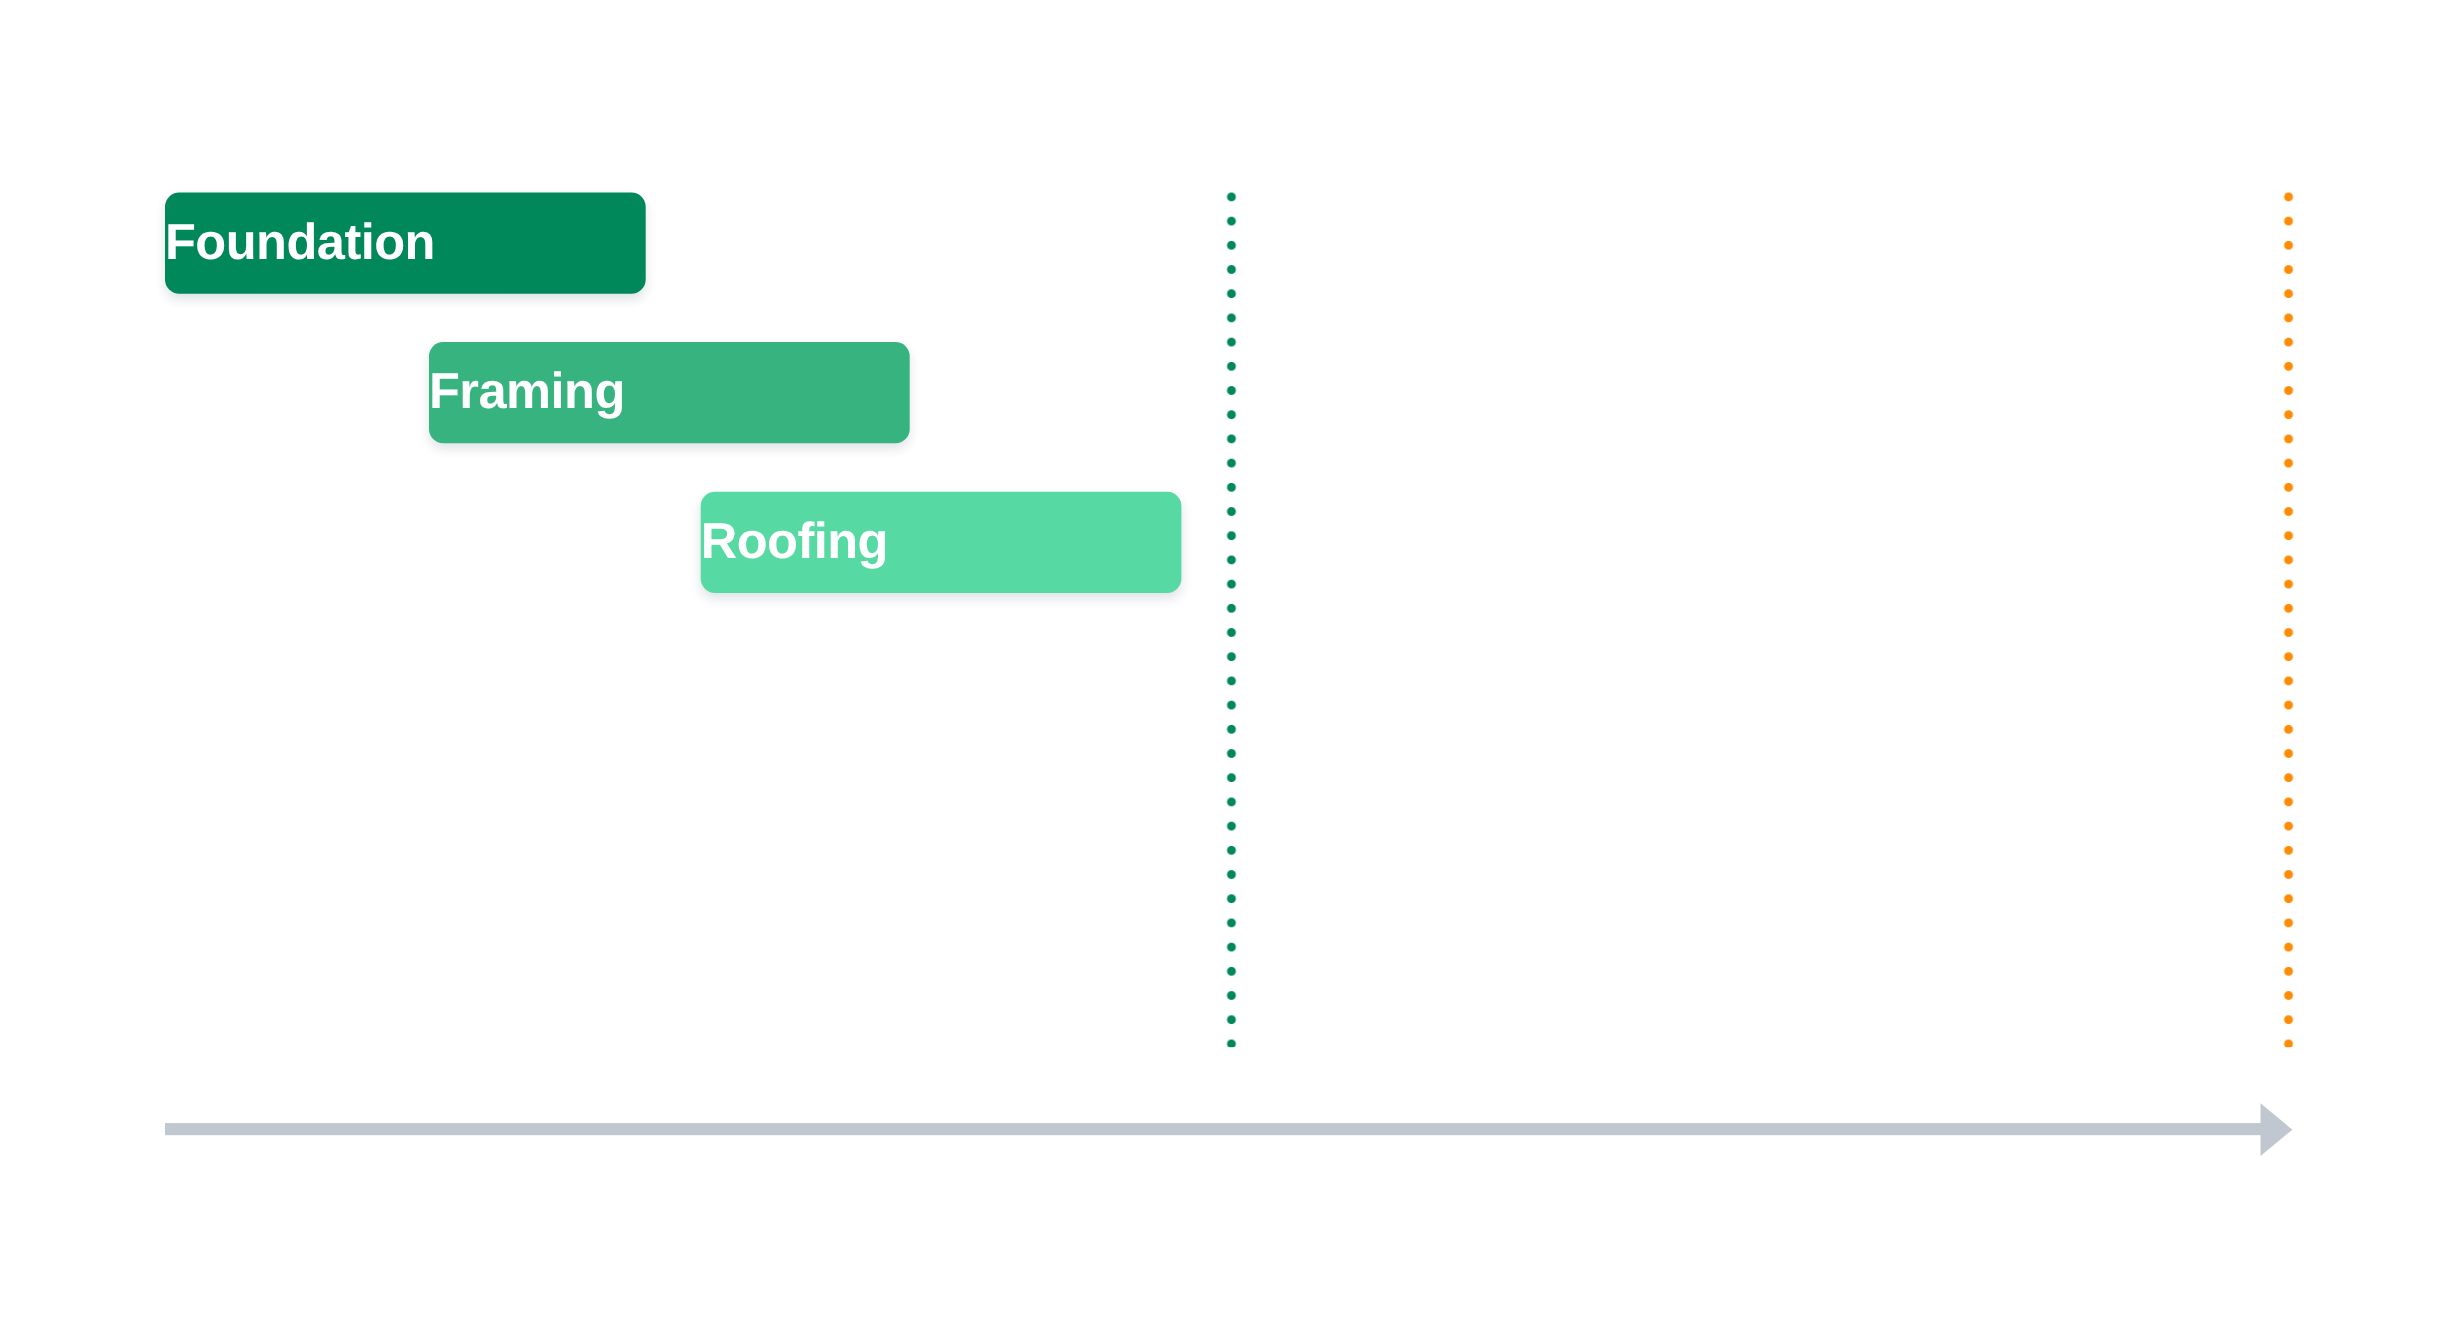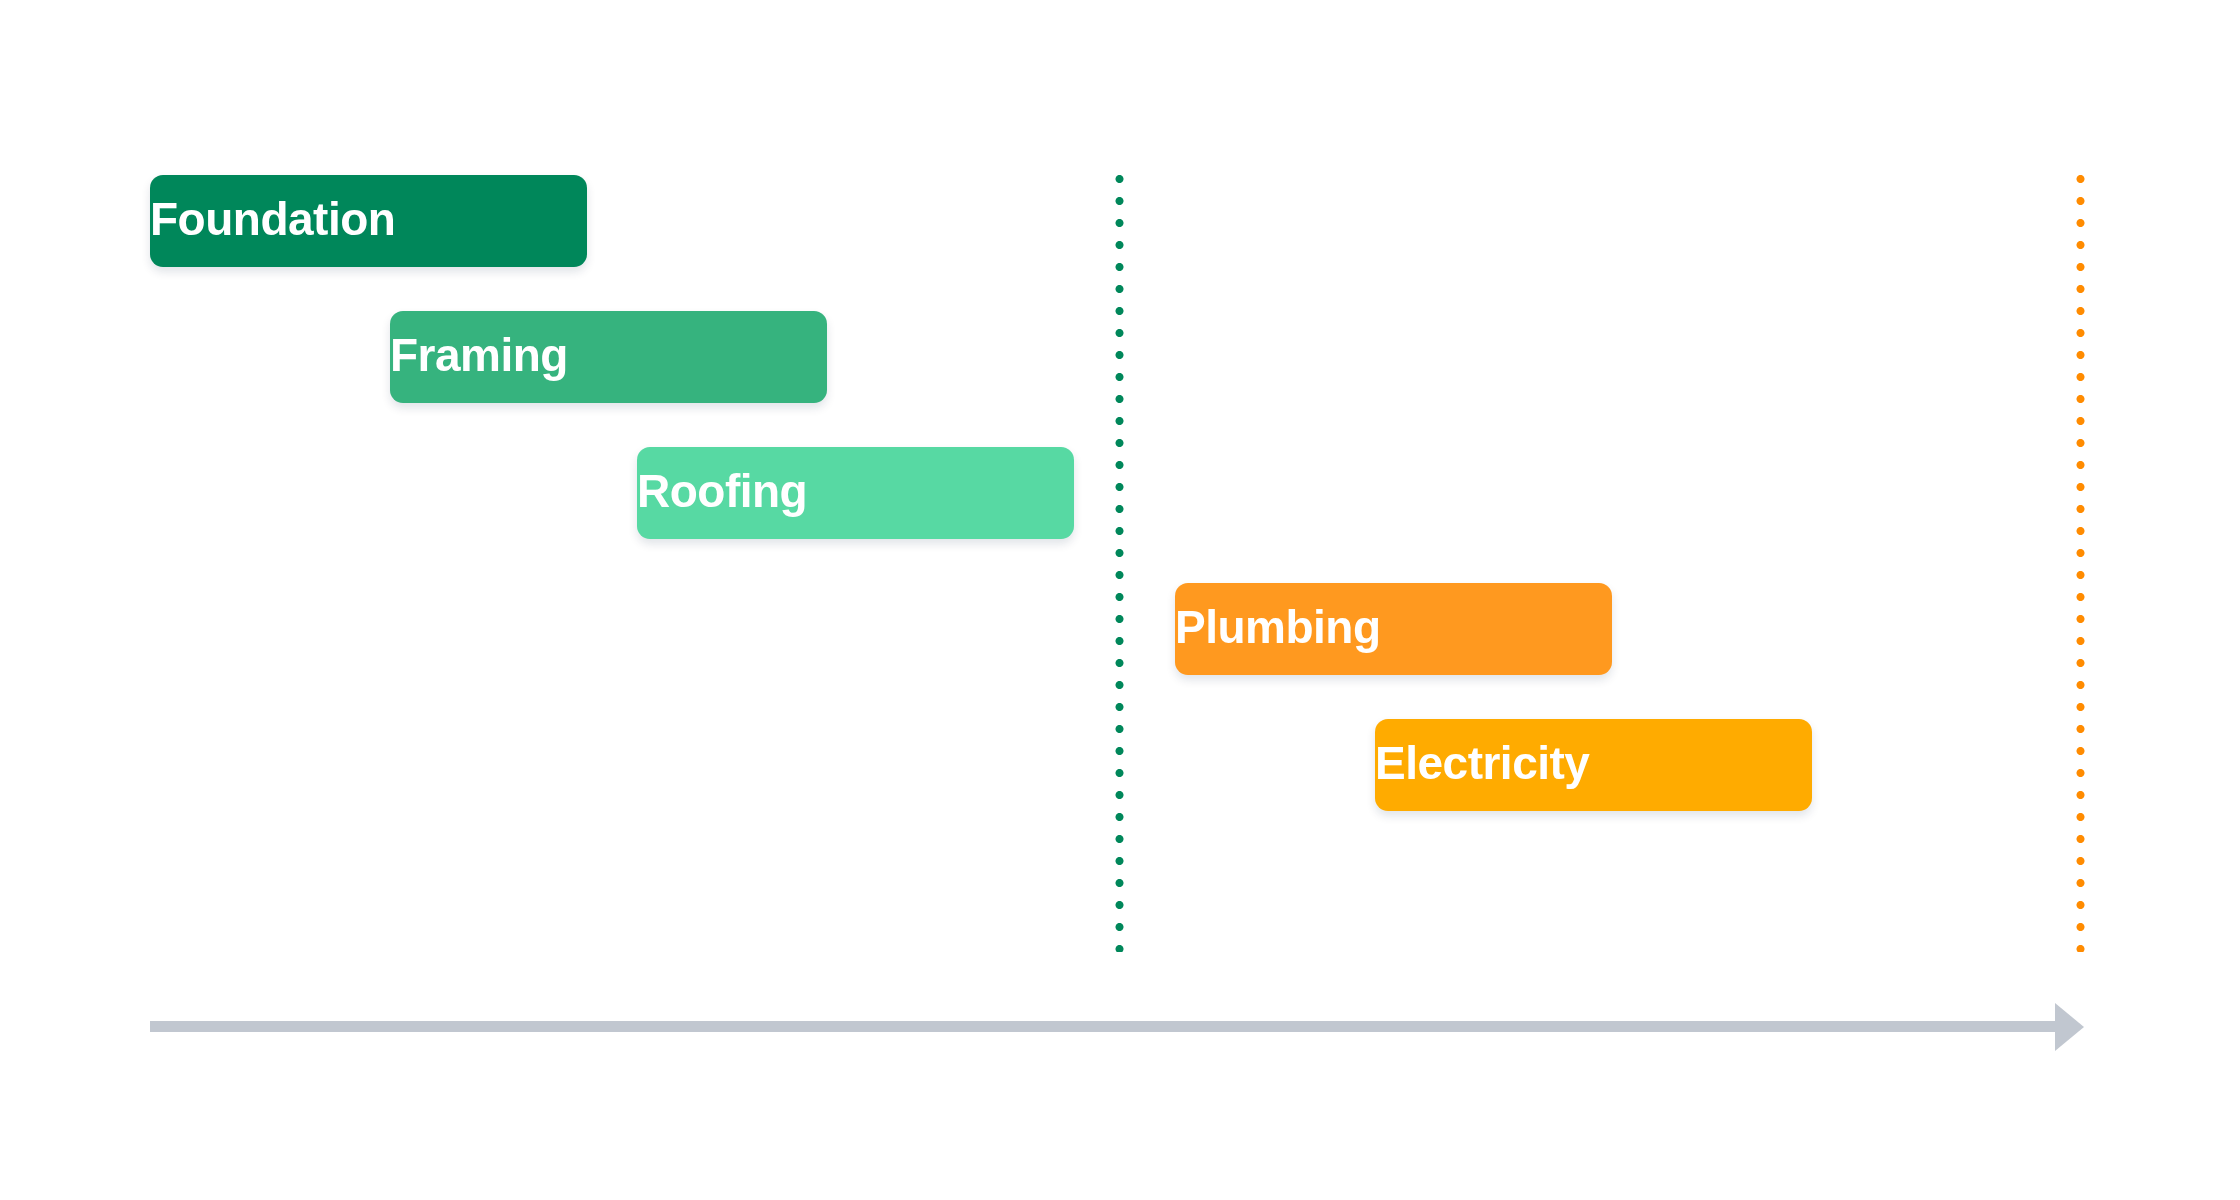--- a/index.html
+++ b/index.html
@@ -89,27 +89,21 @@
   </div>
 
   <div class="task-bar bar-framing">
     <span class="bar-label">Framing</span>
   </div>
 
   <div class="task-bar bar-roofing">
     <span class="bar-label">Roofing</span>
   </div>
 
-  <div class="task-bar bar-plumbing">
-    <span class="bar-label">Plumbing</span>
-  </div>
 
-  <div class="task-bar bar-electricity">
-    <span class="bar-label">Electricity</span>
-  </div>
 
 
   <div class="dotted-line green"></div>
   <div class="dotted-line orange"></div>
 
   <div class="timeline-line"></div>
   <div class="timeline-head"></div>
 
 </div>
 

